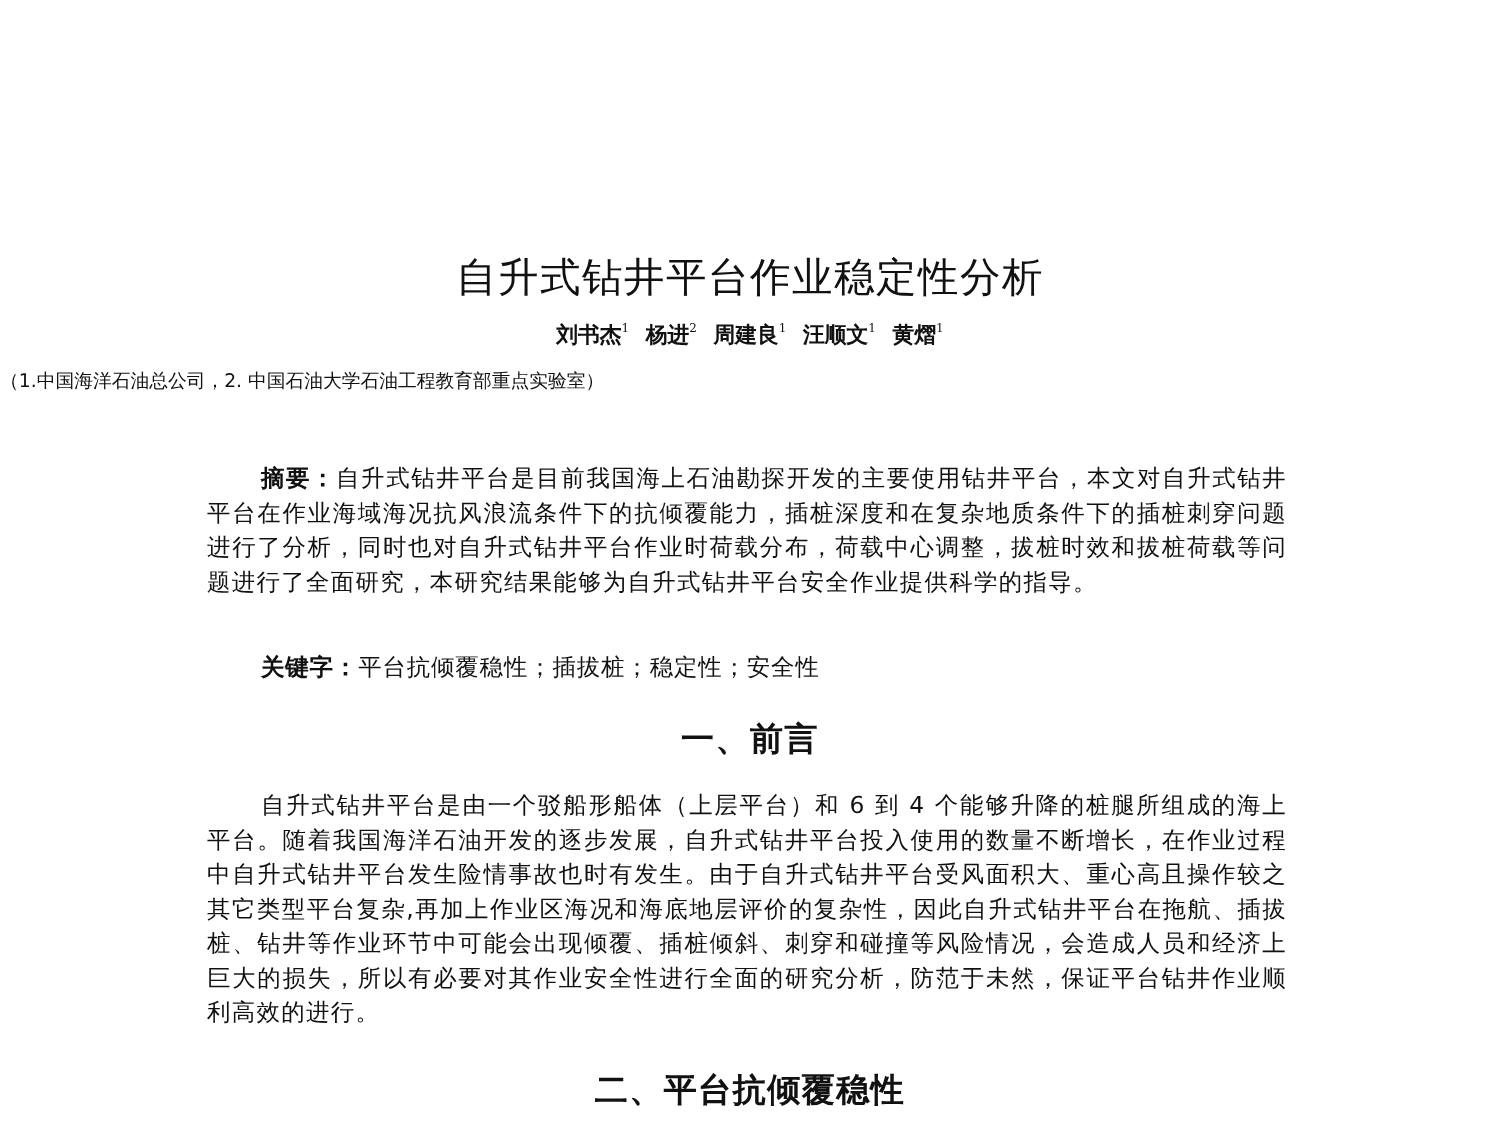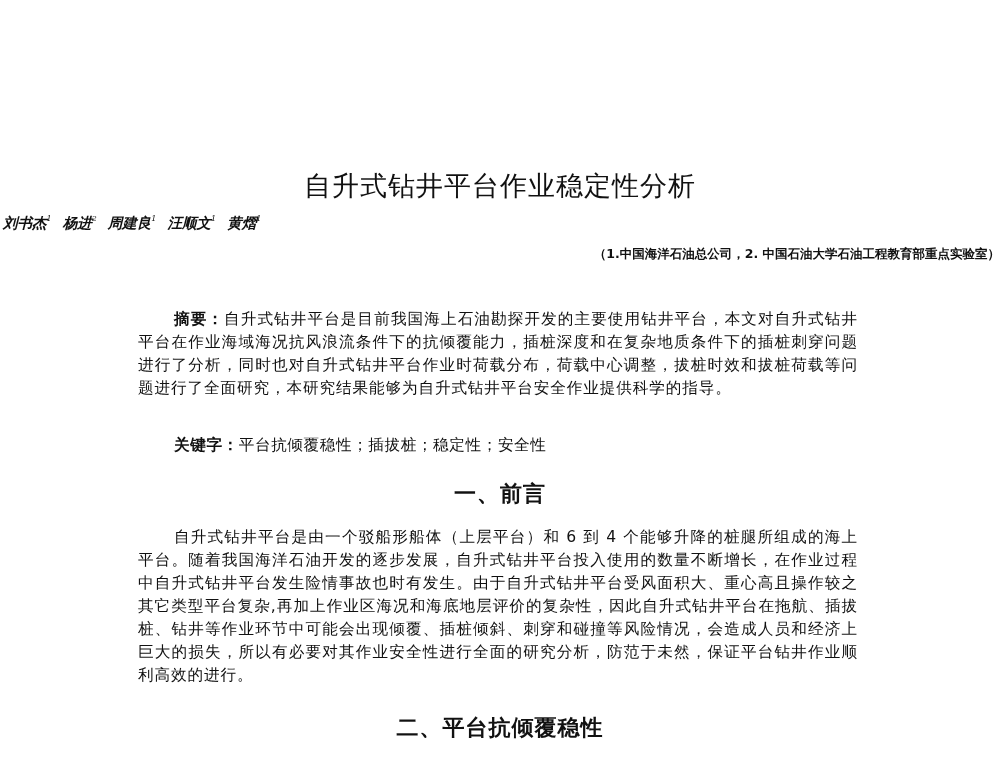--- a/index.html
+++ b/index.html
@@ -32,42 +32,41 @@
       line-height: 36px;
       letter-spacing: 1px;
       font-weight: normal;
       margin: 0;
     }
     .authors {
       position: absolute;
       left: 0;
       width: 1000px;
       top: 208px;
-      text-align: left;
+      text-align: center;
       font-family: "DejaVu Serif", "Liberation Serif", serif;
       font-weight: bold;
       font-size: 14.5px;
       line-height: 22px;
-      font-style: italic;
     }
     .authors .author {
       margin: 0 3px;
     }
     .authors sup {
       font-size: 8px;
       vertical-align: 7px;
       font-weight: normal;
     }
     .affiliation {
       position: absolute;
       left: 0;
       width: 1000px;
       top: 244px;
-      text-align: right;
-      font-weight: bold;
+      text-align: left;
+      font-weight: normal;
       font-size: 12.5px;
       line-height: 20px;
     }
     .body-block {
       position: absolute;
       left: 138px;
       width: 720px;
       font-size: 15.6px;
       line-height: 23px;
       letter-spacing: 0.9px;

